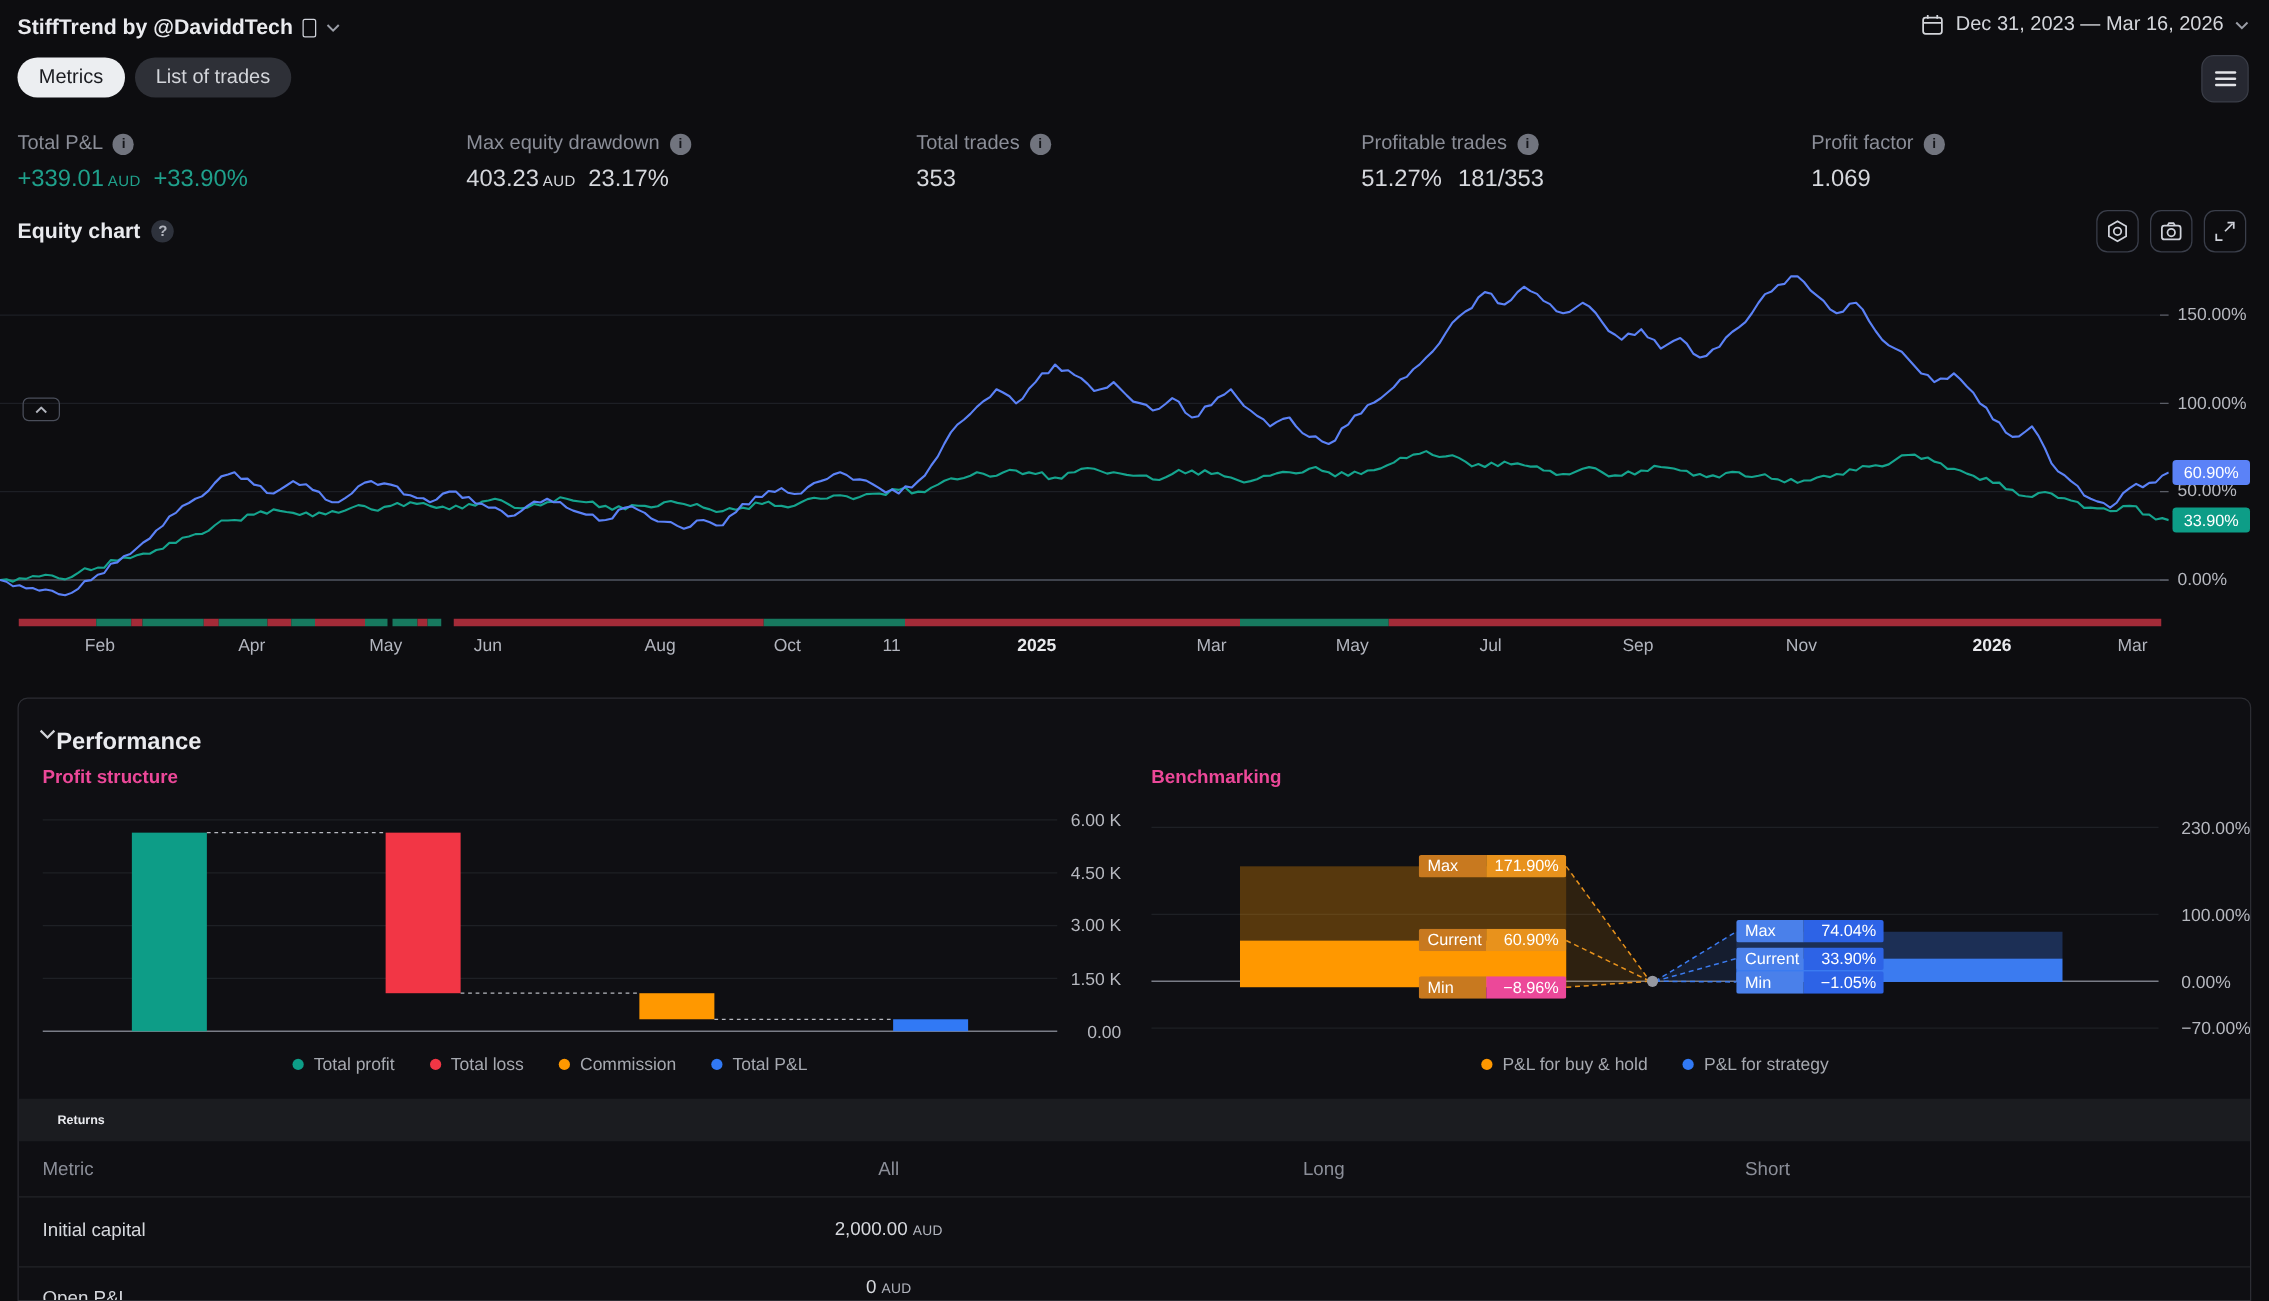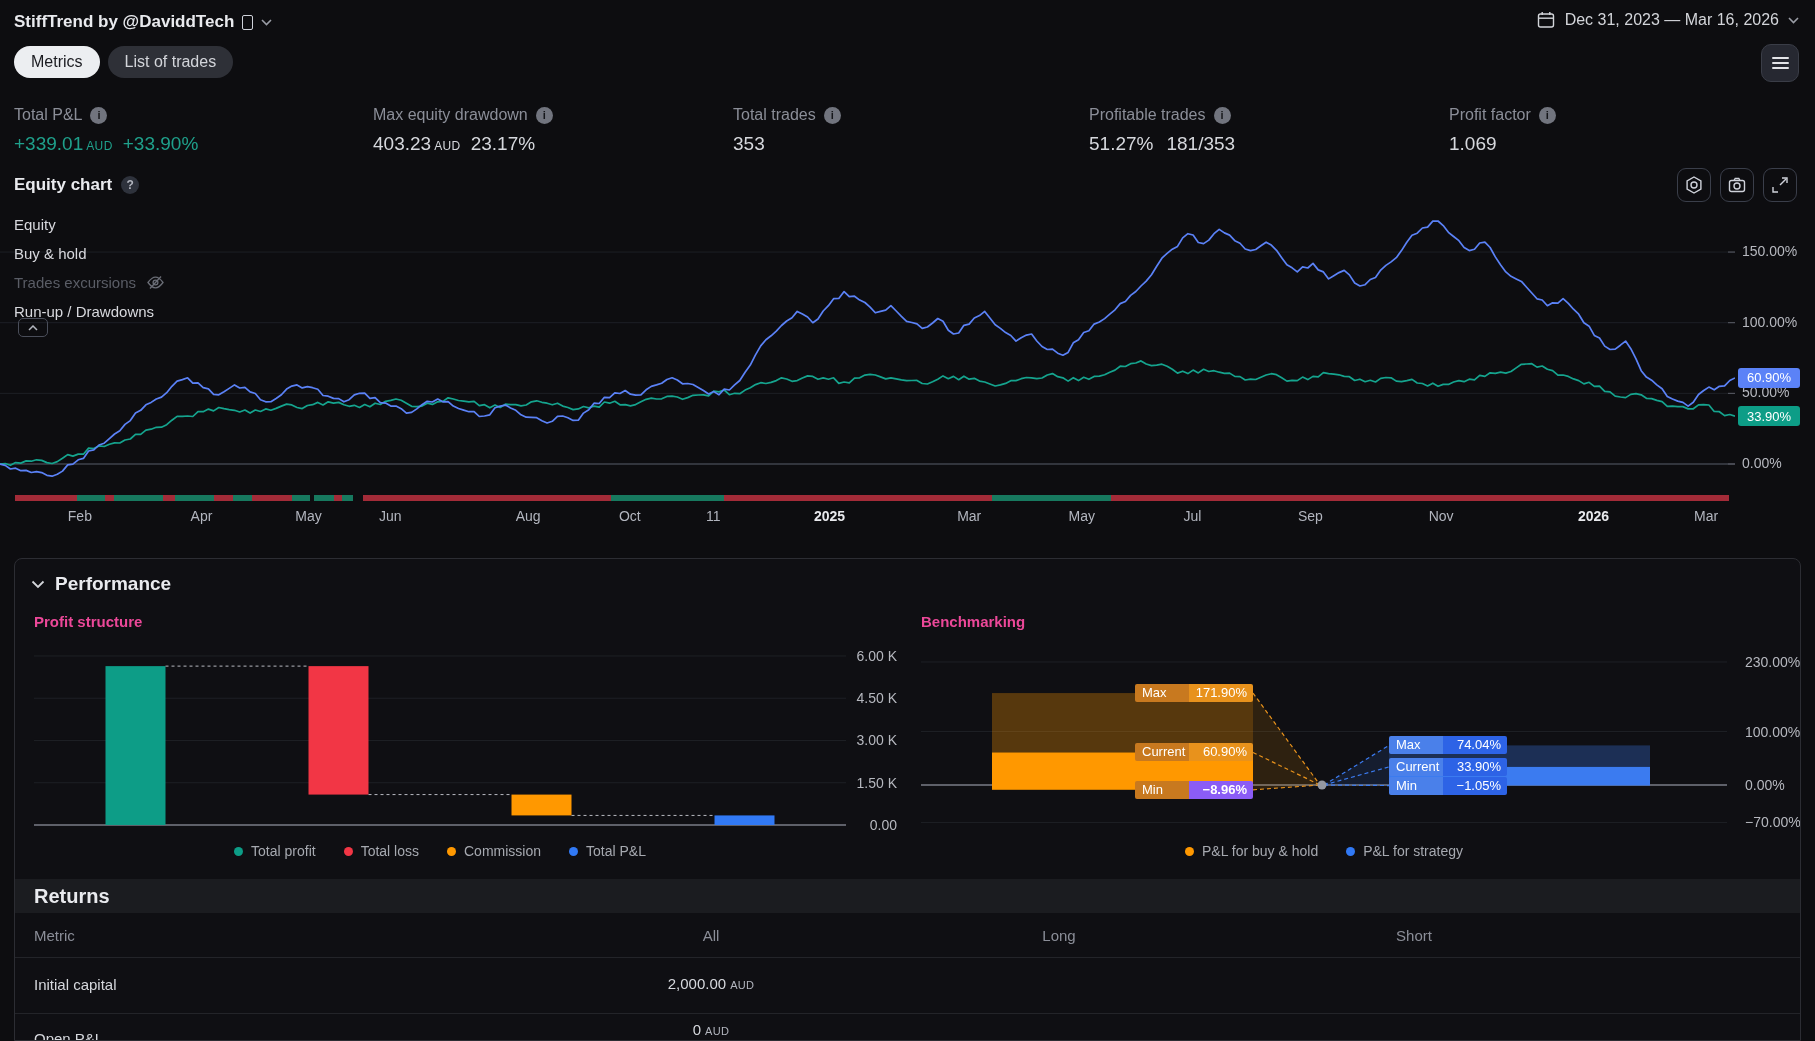--- a/index.html
+++ b/index.html
@@ -60,41 +60,41 @@
   .trade-strip { position:absolute; left:0; top:495px; width:1815px; height:6px; display:flex; }
   .trade-strip span { height:6px; }
   .seg-red{background:#a32b38}.seg-green{background:#17795f}.seg-gap{background:transparent}
   .eq-xticks { position:absolute; left:0; top:508px; width:1815px; height:20px; }
   .eq-xticks span { position:absolute; transform:translateX(-50%); font-size:14px; color:#b2b5be; white-space:nowrap; }
   .eq-xticks span.bold { color:#e8e9ed; font-weight:700; }
 
   
   .perf-card { position:absolute; left:14px; top:558px; width:1787px; height:483px;
                background:#0f0f13; border:1px solid #2c2d33; border-radius:8px 8px 0 0; overflow:hidden; }
-  .perf-header { position:absolute; left:16px; top:14px; display:flex; align-items:center; gap:10px; }
+  .perf-header { position:absolute; left:16px; top:24px; display:flex; align-items:flex-start; }
   .perf-title { font-size:19px; font-weight:700; color:#e9eaee; }
   .panel-title { position:absolute; top:54px; font-size:15px; font-weight:700; color:#ec4899; }
   .pt-left { left:19px; } .pt-right { left:906px; }
   .wf-plot { position:absolute; left:19px; top:80px; }
   .bm-plot { position:absolute; left:906px; top:80px; }
   .axis-lab { position:absolute; font-size:14px; color:#b6b8bf; white-space:nowrap; }
   .wf-lab { left:790px; width:92px; text-align:right; }
   .bm-lab { left:1730px; }
   .chip { position:absolute; width:118px; height:18px; display:flex; border-radius:2px; overflow:hidden;
           font-size:13px; color:#fff; line-height:18px; }
   .chip .c-lab { flex:1; padding-left:7px; }
   .chip .c-val { width:64px; text-align:right; padding-right:6px; }
   .legend-row { position:absolute; top:284px; display:flex; justify-content:center; gap:28px; }
   .lr-left { left:19px; width:812px; } .lr-right { left:906px; width:806px; }
   .legend-item { display:flex; align-items:center; gap:8px; font-size:14px; color:#a6a9b0; }
   .legend-item .dot { width:9px; height:9px; border-radius:50%; }
 
   .returns-band { position:absolute; left:0; top:320px; width:100%; height:34px; background:#1b1c20;
                   display:flex; align-items:center; }
-  .returns-band span { margin-left:19px; font-size:20px; font-weight:700; color:#e9eaee; }
+  .returns-band span { margin-left:31px; font-size:10px; font-weight:700; color:#e9eaee; }
   .tbl-head { position:absolute; left:0; top:368px; width:100%; height:22px; font-size:15px; color:#8b8e98; }
   .tbl-head .c-metric { position:absolute; left:19px; }
   .tbl-sep { position:absolute; left:0; width:100%; height:1px; background:#232429; }
   .col-center { position:absolute; transform:translateX(-50%); white-space:nowrap; }
   .cc-all{left:696px}.cc-long{left:1044px}.cc-short{left:1399px}
   .tbl-row-label { position:absolute; left:19px; font-size:15px; color:#d6d8dd; }
   .tbl-val { font-size:15px; color:#d6d8dd; }
   .tbl-val .suf { font-size:11px; color:#b2b5be; margin-left:4px; letter-spacing:.3px; }
   .mono-num { font-variant-numeric: tabular-nums; }
 </style>
@@ -212,39 +212,20 @@
     </button>
     <button class="icon-btn">
       <svg width="20" height="20" viewBox="0 0 20 20">
         <polyline points="3,12 3,17 8,17" fill="none" stroke="#cfd2da" stroke-width="1.4"></polyline>
         <polyline points="12,3 17,3 17,8" fill="none" stroke="#cfd2da" stroke-width="1.4"></polyline>
         <line x1="10" y1="10" x2="16" y2="4" stroke="#cfd2da" stroke-width="1.4"></line>
       </svg>
     </button>
   </div>
 
-  <div class="eq-legend">
-    <div class="eq-legend-item">
-      <span>Equity</span>
-      </div>
-    <div class="eq-legend-item">
-      <span>Buy &amp; hold</span>
-      </div>
-    <div class="eq-legend-item dim">
-      <span>Trades excursions</span>
-      <svg width="19" height="17" viewBox="0 0 19 17">
-        <path d="M2 8.5 C4.7 4.8 7.2 3.2 9.5 3.2 S14.3 4.8 17 8.5 C14.3 12.2 11.8 13.8 9.5 13.8 S4.7 12.2 2 8.5 Z" fill="none" stroke="#6a6d76" stroke-width="1.3"></path>
-        <circle cx="9.5" cy="8.5" r="2.4" fill="none" stroke="#6a6d76" stroke-width="1.3"></circle>
-        <line x1="4" y1="14.5" x2="15" y2="2.5" stroke="#6a6d76" stroke-width="1.3"></line>
-      </svg>
-    </div>
-    <div class="eq-legend-item">
-      <span>Run-up / Drawdowns</span>
-      </div>
-  </div>
   <button class="collapse-btn">
     <svg width="10" height="6" viewBox="0 0 10 6">
       <polyline points="1,5 5,1 9,5" fill="none" stroke="#b2b5be" stroke-width="1.5"></polyline>
     </svg>
   </button>
 
   <svg class="eq-plot" width="1735" height="282">
       <line x1="0" y1="47.04999999999998" x2="1735" y2="47.04999999999998" stroke="#1d1f25" stroke-width="1"></line>
       <line x1="1728" y1="47.04999999999998" x2="1735" y2="47.04999999999998" stroke="#5a5d66" stroke-width="1"></line>
       <line x1="0" y1="117.69999999999999" x2="1735" y2="117.69999999999999" stroke="#1d1f25" stroke-width="1"></line>
@@ -379,21 +360,21 @@
         <div class="chip mono-num" style="left: 1120px; top: 125.068px;">
           <div class="c-lab" style="background: rgb(200, 121, 31);">Max</div>
           <div class="c-val" style="background: rgb(232, 146, 28);">171.90%</div>
         </div>
         <div class="chip mono-num" style="left: 1120px; top: 184.431px;">
           <div class="c-lab" style="background: rgb(200, 121, 31);">Current</div>
           <div class="c-val" style="background: rgb(232, 146, 28);">60.90%</div>
         </div>
         <div class="chip mono-num" style="left: 1120px; top: 221.792px;">
           <div class="c-lab" style="background: rgb(200, 121, 31);">Min</div>
-          <div class="c-val" style="background: #8b5cf6; font-weight: bold;">−8.96%</div>
+          <div class="c-val" style="background: #ec4899;">−8.96%</div>
         </div>
         <div class="chip mono-num" style="left: 1374px; top: 177.403px;">
           <div class="c-lab" style="background: rgb(74, 128, 234);">Max</div>
           <div class="c-val" style="background: rgb(45, 99, 230);">74.04%</div>
         </div>
         <div class="chip mono-num" style="left: 1374px; top: 198.87px;">
           <div class="c-lab" style="background: rgb(74, 128, 234);">Current</div>
           <div class="c-val" style="background: rgb(45, 99, 230);">33.90%</div>
         </div>
         <div class="chip mono-num" style="left: 1374px; top: 217.562px;">

